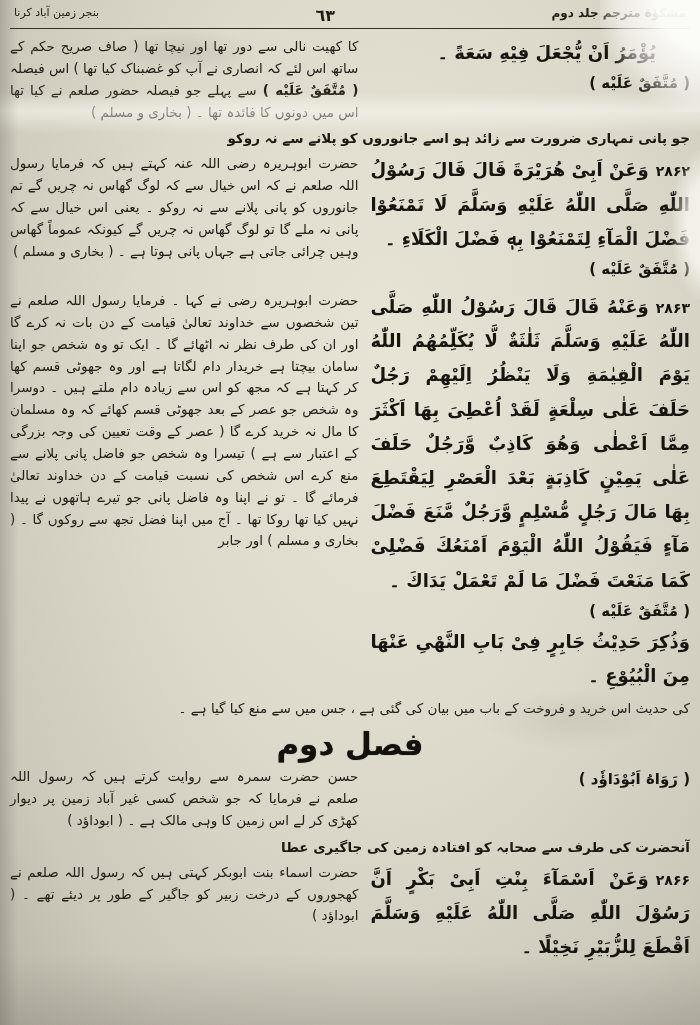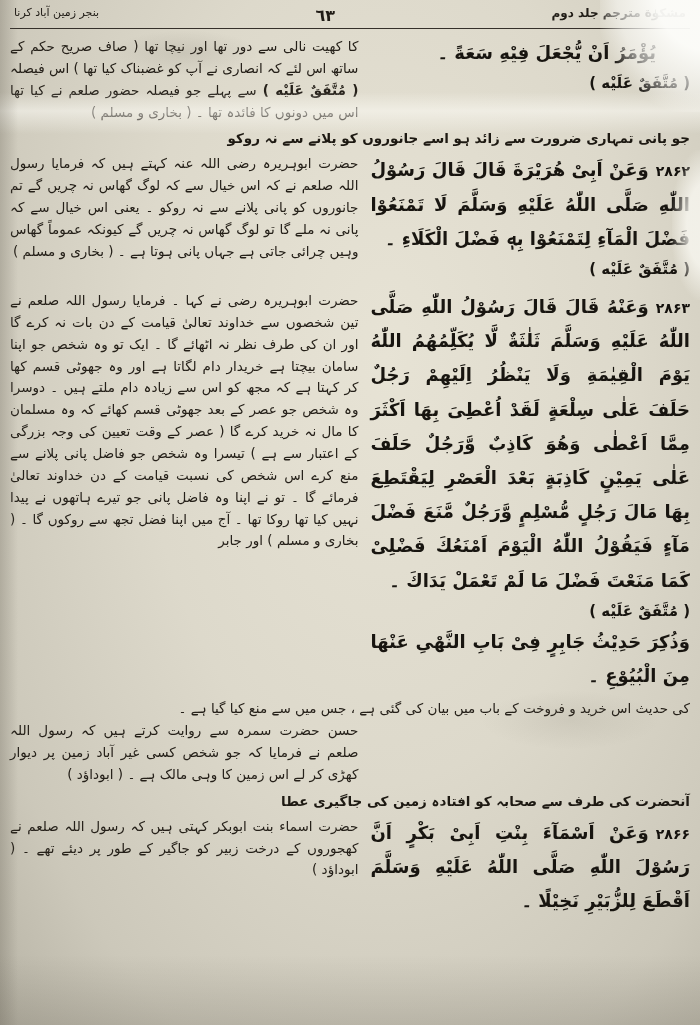--- a/index.html
+++ b/index.html
@@ -127,23 +127,25 @@
         <p class="refline">( مُتَّفَقٌ عَلَیْه )</p>
         <p class="ar">وَذُكِرَ حَدِیْثُ جَابِرٍ فِیْ بَابِ النَّهْیِ عَنْهَا مِنَ الْبُیُوْعِ ۔</p>
       </div>
       <div class="col-ur">
         <p class="ur">حضرت ابوہریرہ رضی نے کہا ۔ فرمایا رسول اللہ صلعم نے تین شخصوں سے خداوند تعالیٰ قیامت کے دن بات نہ کرے گا اور ان کی طرف نظر نہ اٹھائے گا ۔ ایک تو وہ شخص جو اپنا سامان بیچتا ہے خریدار دام لگاتا ہے اور وہ جھوٹی قسم کھا کر کہتا ہے کہ مجھ کو اس سے زیادہ دام ملتے ہیں ۔ دوسرا وہ شخص جو عصر کے بعد جھوٹی قسم کھائے کہ وہ مسلمان کا مال نہ خرید کرے گا ( عصر کے وقت تعیین کی وجہ بزرگی کے اعتبار سے ہے ) تیسرا وہ شخص جو فاضل پانی پلانے سے منع کرے اس شخص کی نسبت قیامت کے دن خداوند تعالیٰ فرمائے گا ۔ تو نے اپنا وہ فاضل پانی جو تیرے ہاتھوں نے پیدا نہیں کیا تھا روکا تھا ۔ آج میں اپنا فضل تجھ سے روکوں گا ۔ ( بخاری و مسلم ) اور جابر</p>
       </div>
     </section>
 
     <p class="fullline">کی حدیث اس خرید و فروخت کے باب میں بیان کی گئی ہے ، جس میں سے منع کیا گیا ہے ۔</p>
 
+    <h2 class="fasl">فصل دوم</h2>
 
     <section class="row">
       <div class="col-ar">
+        <p class="refline">( رَوَاهُ اَبُوْدَاؤٗد )</p>
       </div>
       <div class="col-ur">
         <p class="ur">حسن حضرت سمرہ سے روایت کرتے ہیں کہ رسول اللہ صلعم نے فرمایا کہ جو شخص کسی غیر آباد زمین پر دیوار کھڑی کر لے اس زمین کا وہی مالک ہے ۔ ( ابوداؤد )</p>
       </div>
     </section>
 
     <p class="centerline">آنحضرت کی طرف سے صحابہ کو افتادہ زمین کی جاگیری عطا</p>
 
     <section class="row">
       <div class="col-ar">

